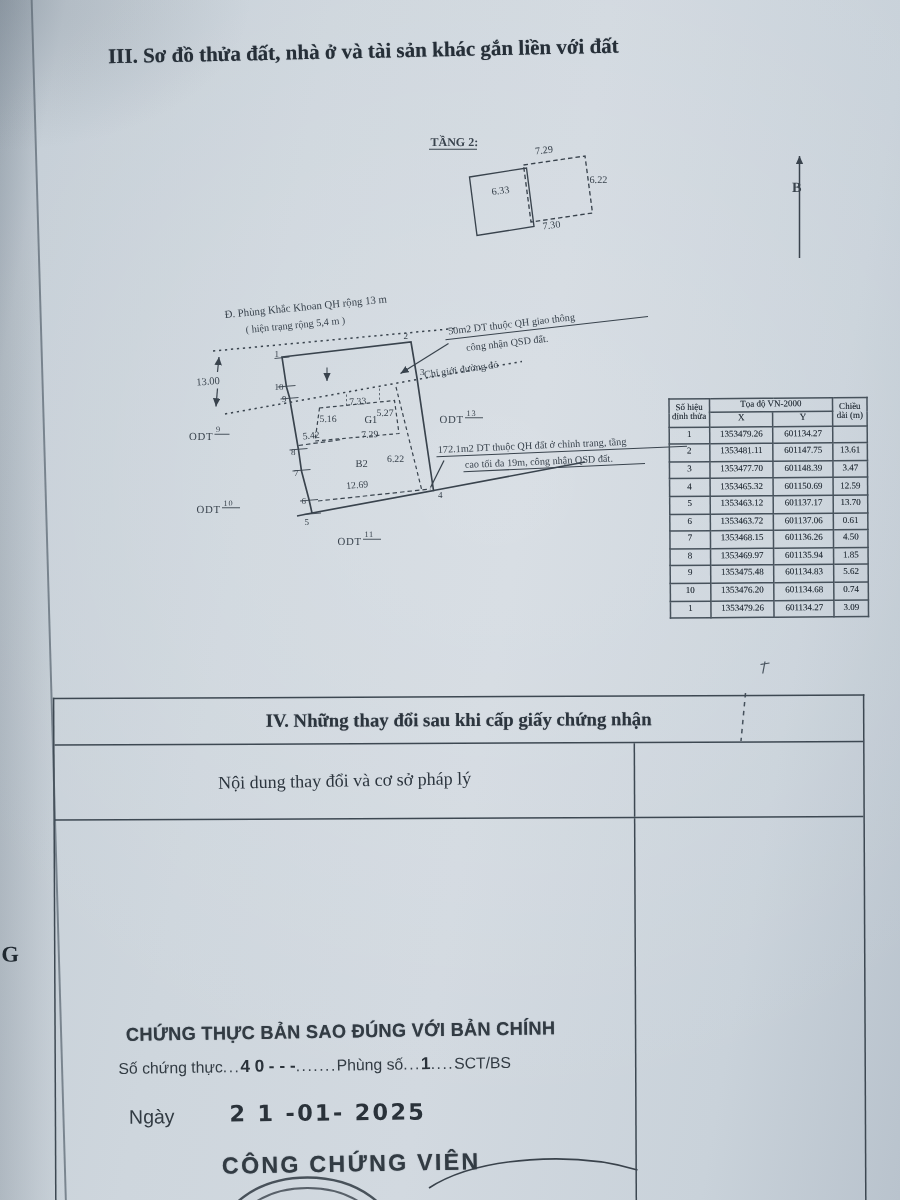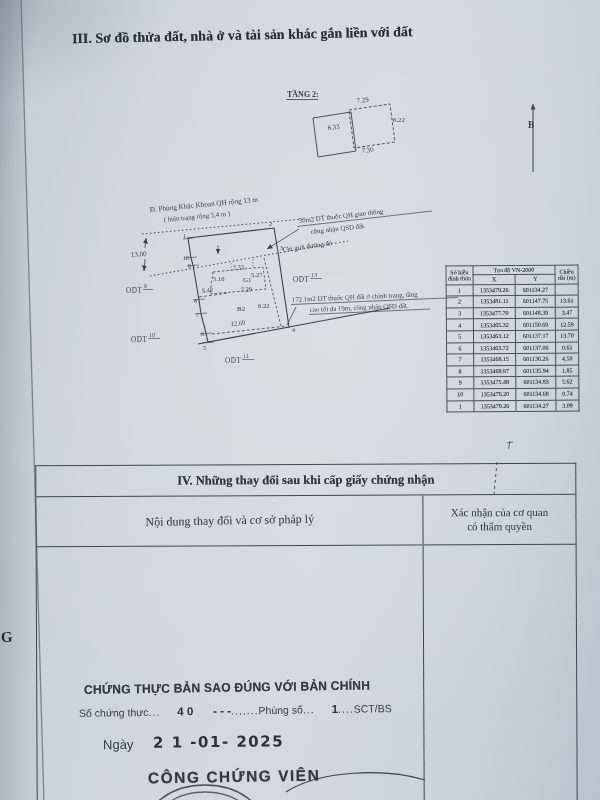--- a/index.html
+++ b/index.html
@@ -34,23 +34,23 @@
   .sec4-hl span{transform:rotate(-.8deg);}
   .sec4-hr{flex:1;display:flex;flex-direction:column;align-items:center;justify-content:center;font-size:11px;line-height:1.25;}
   .sec4-body{display:flex;height:calc(100% - 81px);}
   .sec4-bl{width:386px;border-right:1.3px solid #3d4852;}
   .sec4-br{flex:1;}
   
   .stamp{position:absolute;color:#323b43;font-family:"Liberation Sans","DejaVu Sans",sans-serif;}
   .st1{left:84px;top:683px;font-size:12.5px;font-weight:bold;letter-spacing:.2px;transform:rotate(-.9deg) scaleX(.97);
     transform-origin:left;white-space:nowrap;text-shadow:0 0 .6px rgba(45,55,65,.6);}
   .st2{left:79px;top:707px;font-size:10.5px;transform:rotate(-.9deg);transform-origin:left;white-space:nowrap;}
-  .st2 .hand{font-weight:bold;font-size:11.5px;color:#2a323a;margin-left:17px;}
+  .st2 .hand{font-weight:bold;font-size:11.5px;color:#2a323a;}
   .st2 .dots{letter-spacing:1px;color:#3a434c;}
-  .st-date-label{left:103px;top:737px;font-size:13px;transform:rotate(-.6deg);}
+  .st-date-label{left:86px;top:737px;font-size:13px;transform:rotate(-.6deg);}
   .st-date{left:153px;top:733px;font-size:15px;font-weight:bold;letter-spacing:1.5px;color:#2a323a;
     font-family:"DejaVu Sans",sans-serif;transform:rotate(-.6deg);white-space:nowrap;}
   .st-ccv{left:148px;top:768px;font-size:15.5px;font-weight:bold;letter-spacing:1.5px;transform:rotate(-1deg);
     white-space:nowrap;text-shadow:0 0 .7px rgba(45,55,65,.6);}
   .edge-letter{position:absolute;left:1px;top:629px;font-size:15px;font-weight:bold;color:#1f2830;
     transform:rotate(-1deg);}
 </style>
 </head>
 <body>
 
@@ -276,24 +276,20 @@
         </tbody>
     </table>
   </div>
 
   <div class="sec4">
     <div class="sec4-title">IV. Những thay đổi sau khi cấp giấy chứng nhận</div>
     <div class="sec4-header">
       <div class="sec4-hl">
         <span>Nội dung thay đổi và cơ sở pháp lý</span>
       </div>
-      <div class="sec4-hr">
-        <div>Xác nhận của cơ quan</div>
-        <div>có thẩm quyền</div>
-      </div>
     </div>
     <div class="sec4-body">
       <div class="sec4-bl"></div>
       <div class="sec4-br"></div>
     </div>
   </div>
 
   <div class="stamp st1">CHỨNG THỰC BẢN SAO ĐÚNG VỚI BẢN CHÍNH</div>
   <div class="stamp st2">
     <span>Số chứng thực</span><span class="dots">...</span><span class="hand">4 0</span>

